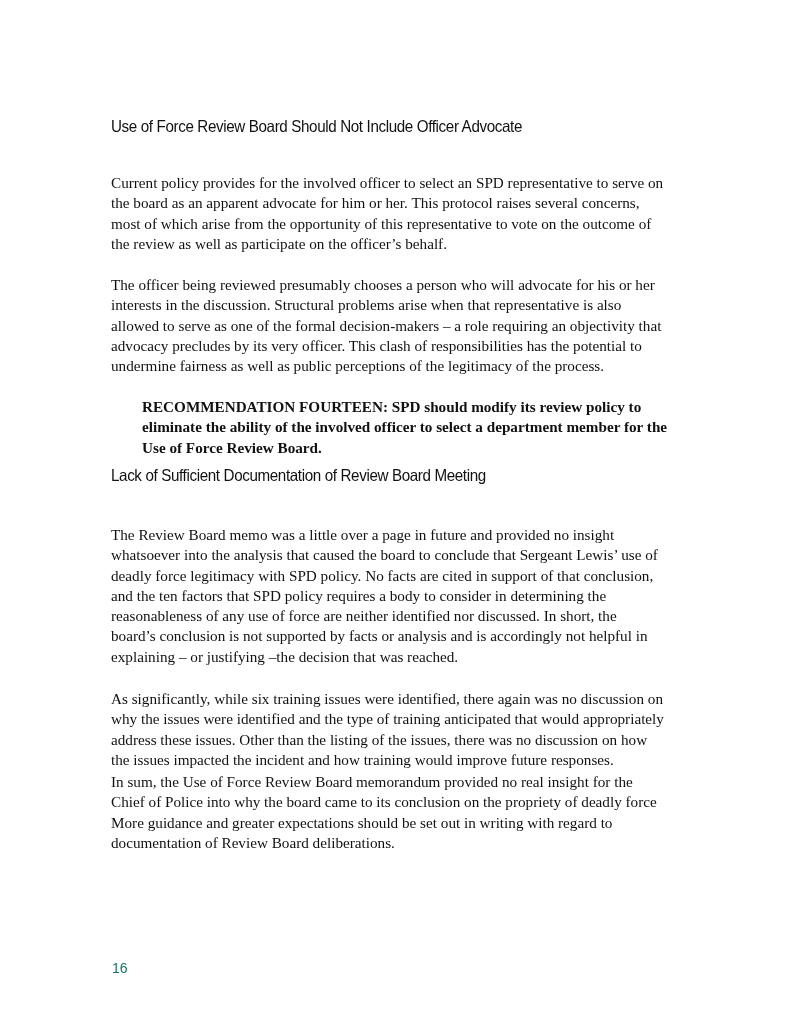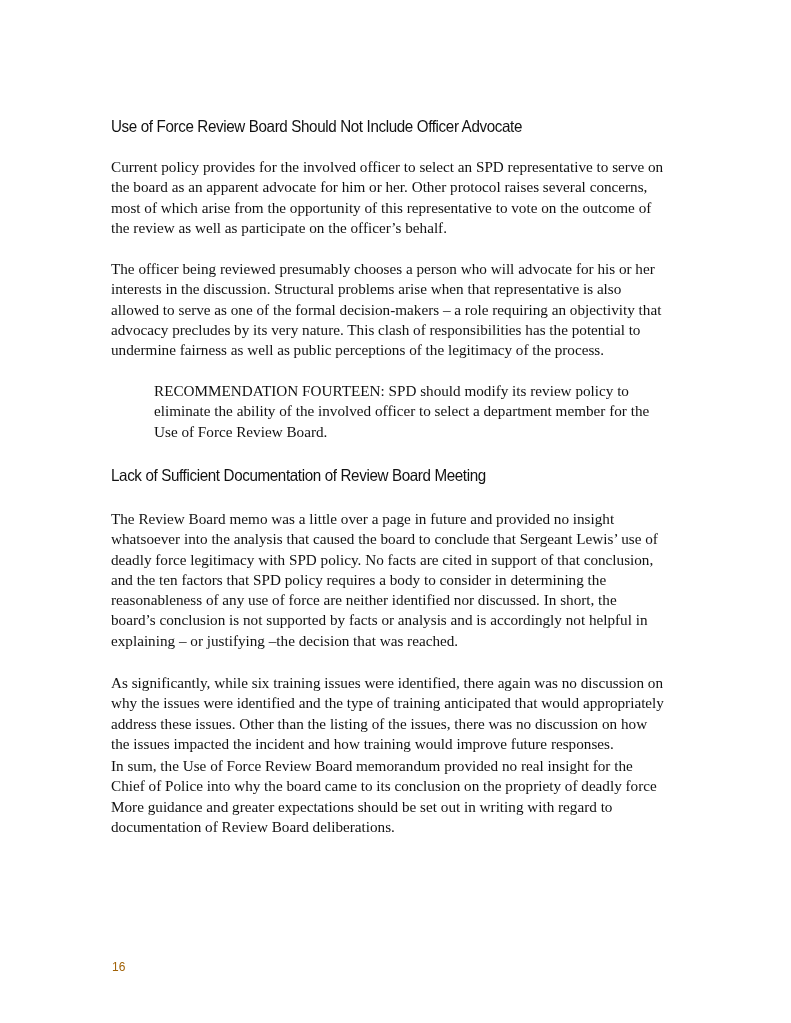--- a/index.html
+++ b/index.html
@@ -7,48 +7,48 @@
   .page { position: absolute; left: 0; top: 0; width: 791px; height: 751px; }
   .heading {
     position: absolute; left: 111px;
     font-family: "Liberation Sans", sans-serif;
     font-size: 16.5px; letter-spacing: -0.4px; transform: scaleX(0.92); transform-origin: left top;
     white-space: nowrap; color: #111;
   }
   .para {
     position: absolute; left: 111px; width: 600px;
     font-family: "Liberation Serif", serif;
-    font-size: 15.2px; line-height: 20.3px; color: #111;
+    font-size: 15.2px; line-height: 20.3px; color: #111; margin-top: 16px;
   }
   .para .ln { display: block; white-space: nowrap; }
-  .rec { left: 154px; }
+  .rec { left: 142px; font-weight: bold; }
   .pagenum {
     position: absolute; left: 112px; top: 960px;
-    font-family: "Liberation Sans", sans-serif; font-size: 12px; color: #a16207;
+    font-family: "Liberation Sans", sans-serif; font-size: 14px; color: #0f766e;
   }
 </style>
 </head>
 <body>
 
 <div class="page">
 
   <div class="heading" style="top:117px;">Use of Force Review Board Should Not Include Officer Advocate</div>
 
   <div class="para" style="top:157px;">
     <span class="ln">Current policy provides for the involved officer to select an SPD representative to serve on</span>
-    <span class="ln">the board as an apparent advocate for him or her.  Other protocol raises several concerns,</span>
+    <span class="ln">the board as an apparent advocate for him or her.  This protocol raises several concerns,</span>
     <span class="ln">most of which arise from the opportunity of this representative to vote on the outcome of</span>
     <span class="ln">the review as well as participate on the officer’s behalf.</span>
   </div>
 
   <div class="para" style="top:259px;">
     <span class="ln">The officer being reviewed presumably chooses a person who will advocate for his or her</span>
     <span class="ln">interests in the discussion.  Structural problems arise when that representative is also</span>
     <span class="ln">allowed to serve as one of the formal decision-makers – a role requiring an objectivity that</span>
-    <span class="ln">advocacy precludes by its very nature. This clash of responsibilities has the potential to</span>
+    <span class="ln">advocacy precludes by its very officer. This clash of responsibilities has the potential to</span>
     <span class="ln">undermine fairness as well as public perceptions of the legitimacy of the process.</span>
   </div>
 
   <div class="para rec" style="top:381px;">
     <span class="ln">RECOMMENDATION FOURTEEN: SPD should modify its review policy to</span>
     <span class="ln">eliminate the ability of the involved officer to select a department member for the</span>
     <span class="ln">Use of Force Review Board.</span>
   </div>
 
   <div class="heading" style="top:466px;">Lack of Sufficient Documentation of Review Board Meeting</div>

